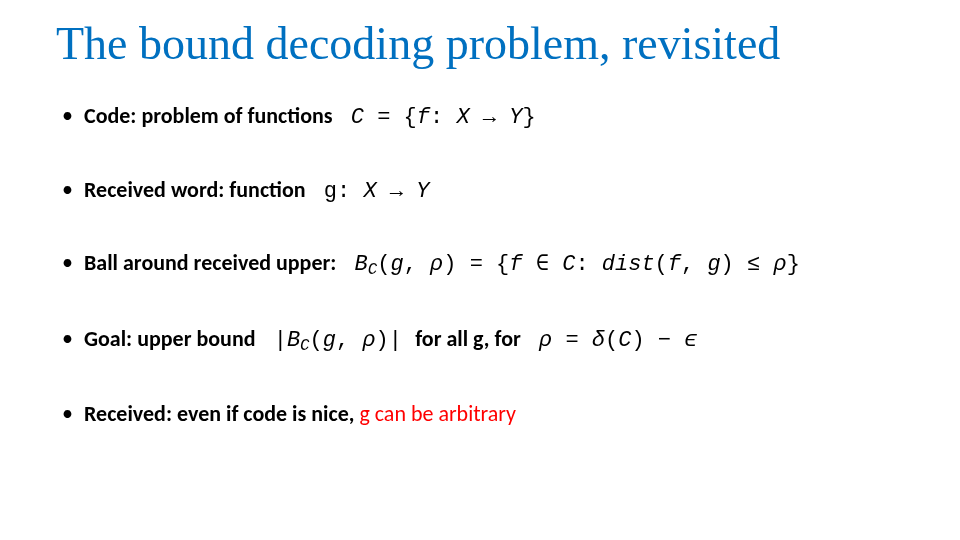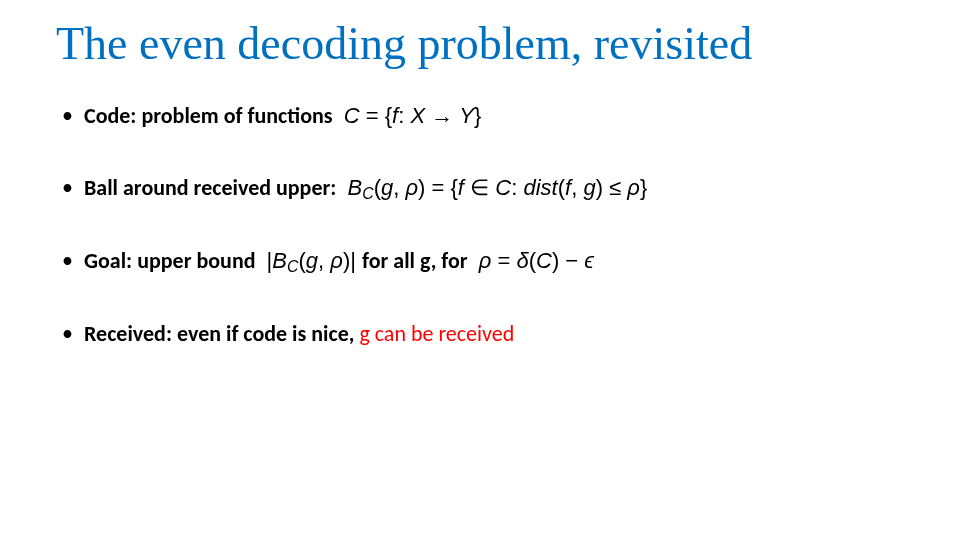--- a/index.html
+++ b/index.html
@@ -42,62 +42,68 @@
   ul.bullets > li::before {
     content: "•";
     position: absolute;
     left: 2px;
     top: 0;
     font-size: 22px;
     color: #000;
   }
   .bold { font-weight: 700; }
   .math {
-    font-family: Liberation Sans, sans-serif;
+    font-family: Liberation Mono, monospace;
     font-style: italic;
   }
   .math .up { font-style: normal; } 
   .sub { font-size: 0.72em; vertical-align: -0.25em; font-style: italic; }
   .red { color: #ff0000; }
   .nowrap { white-space: nowrap; }
 </style>
 </head>
 <body>
 
 <div class="slide">
 
-  <h1 class="title">The even decoding problem, revisited</h1>
+  <h1 class="title">The bound decoding problem, revisited</h1>
 
   <ul class="bullets">
 
     <li>
       <span class="bold">Code: problem of functions</span>
       <span class="nowrap math">
         &nbsp;<span>C</span><span class="up"> = </span><span class="up">{</span><span>f</span><span class="up">: </span><span>X</span><span class="up"> → </span><span>Y</span><span class="up">}</span>
       </span>
     </li>
 
+    <li>
+      <span class="bold">Received word: function</span>
+      <span class="nowrap math">
+        &nbsp;<span class="up" style="font-style:normal;">g</span><span class="up">: </span><span>X</span><span class="up"> → </span><span>Y</span>
+      </span>
+    </li>
 
     <li>
       <span class="bold">Ball around received upper:</span>
       <span class="nowrap math">
         &nbsp;<span>B</span><span class="sub">C</span><span class="up">(</span><span>g</span><span class="up">, </span><span>ρ</span><span class="up">)</span><span class="up"> = </span><span class="up">{</span><span>f</span><span class="up"> ∈ </span><span>C</span><span class="up">: </span><span>dist</span><span class="up">(</span><span>f</span><span class="up">, </span><span>g</span><span class="up">)</span><span class="up"> ≤ </span><span>ρ</span><span class="up">}</span>
       </span>
     </li>
 
     <li>
       <span class="bold">Goal: upper bound</span>
       <span class="nowrap math">
         &nbsp;<span class="up">|</span><span>B</span><span class="sub">C</span><span class="up">(</span><span>g</span><span class="up">, </span><span>ρ</span><span class="up">)</span><span class="up">|</span>
       </span>
       <span class="bold"> for all g, for</span>
       <span class="nowrap math">
         &nbsp;<span>ρ</span><span class="up"> = </span><span>δ</span><span class="up">(</span><span>C</span><span class="up">)</span><span class="up"> − </span><span>ϵ</span>
       </span>
     </li>
 
     <li>
-      <span class="bold">Received: even if code is nice, </span><span class="red">g can be received</span>
+      <span class="bold">Received: even if code is nice, </span><span class="red">g can be arbitrary</span>
     </li>
 
   </ul>
 
 </div>
 
 </body></html>

